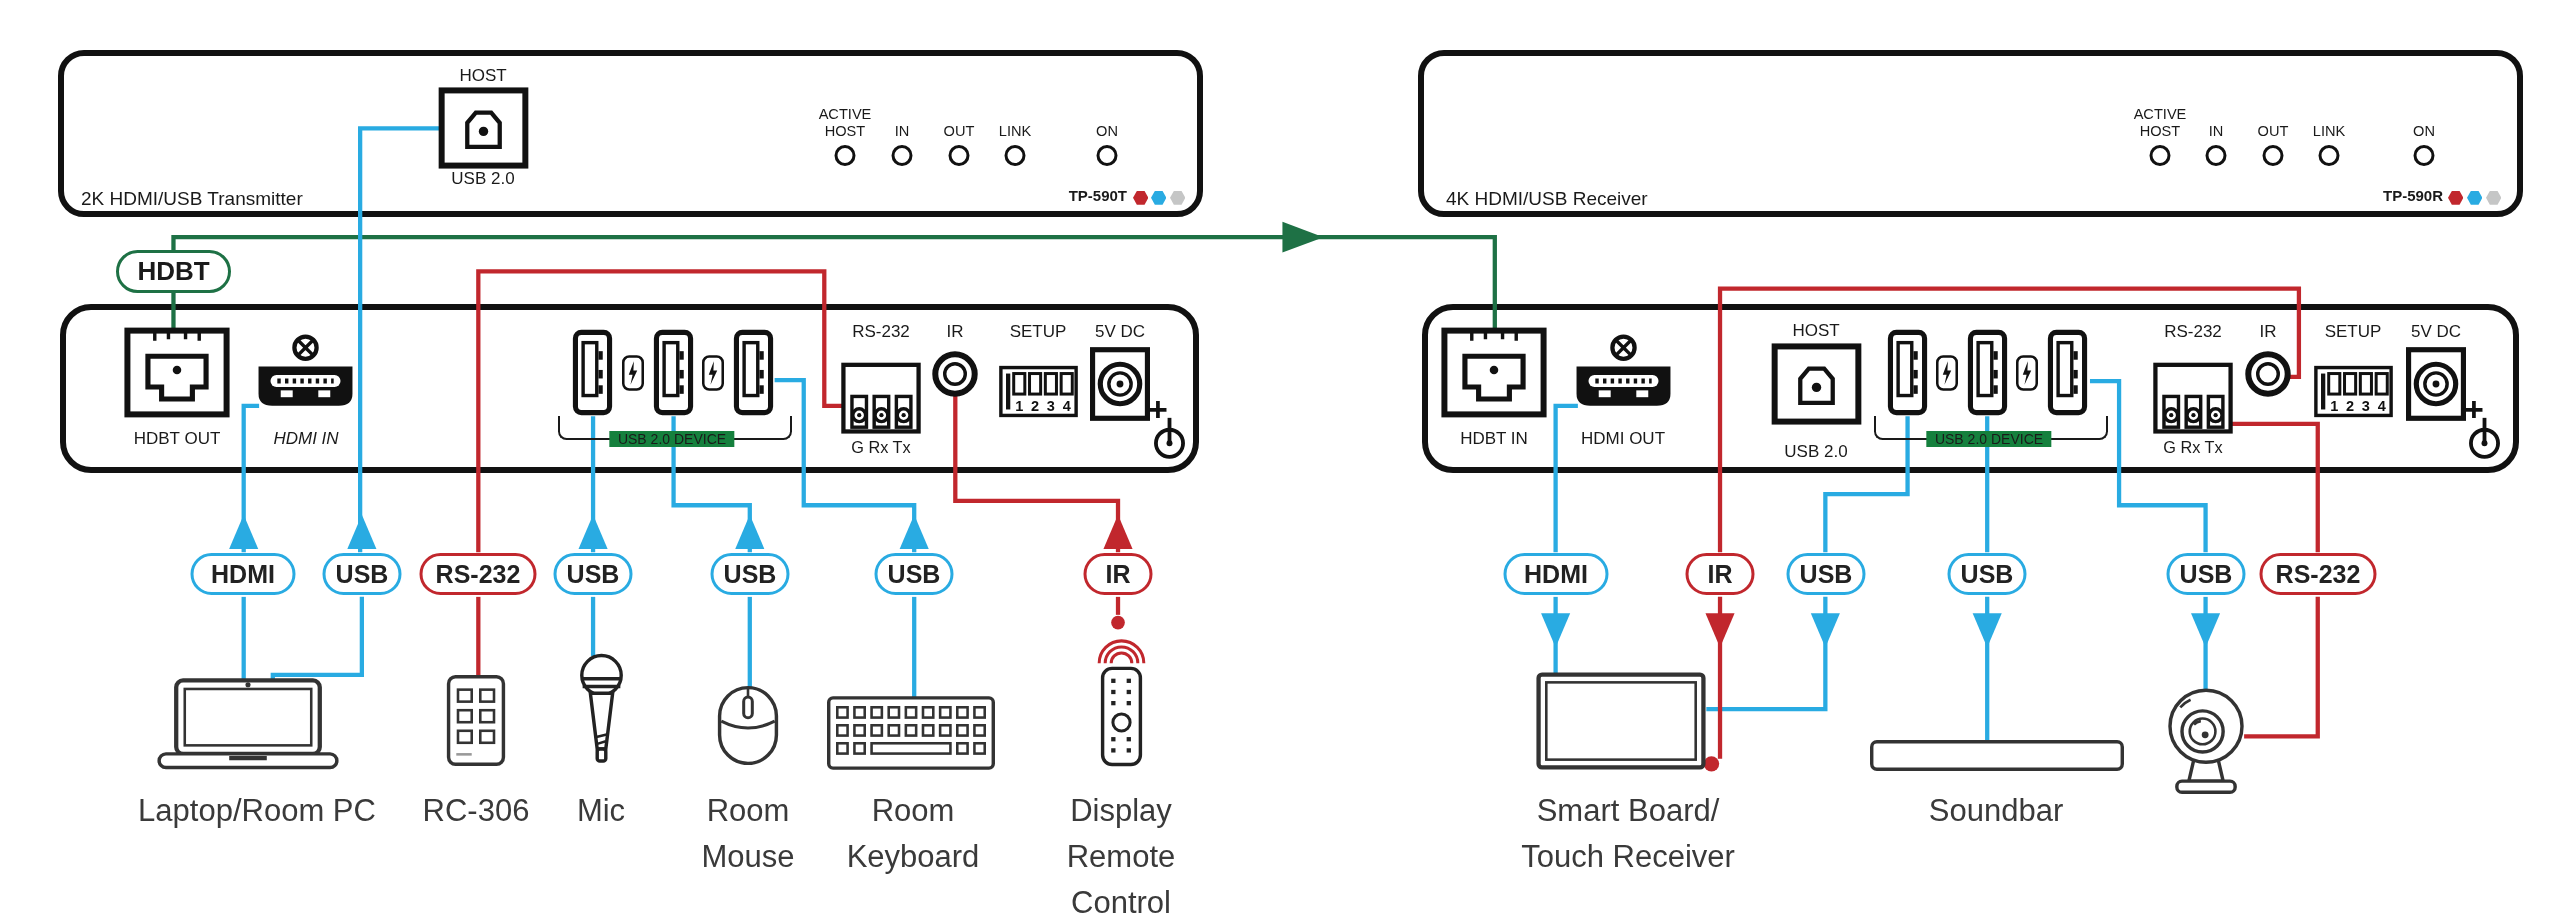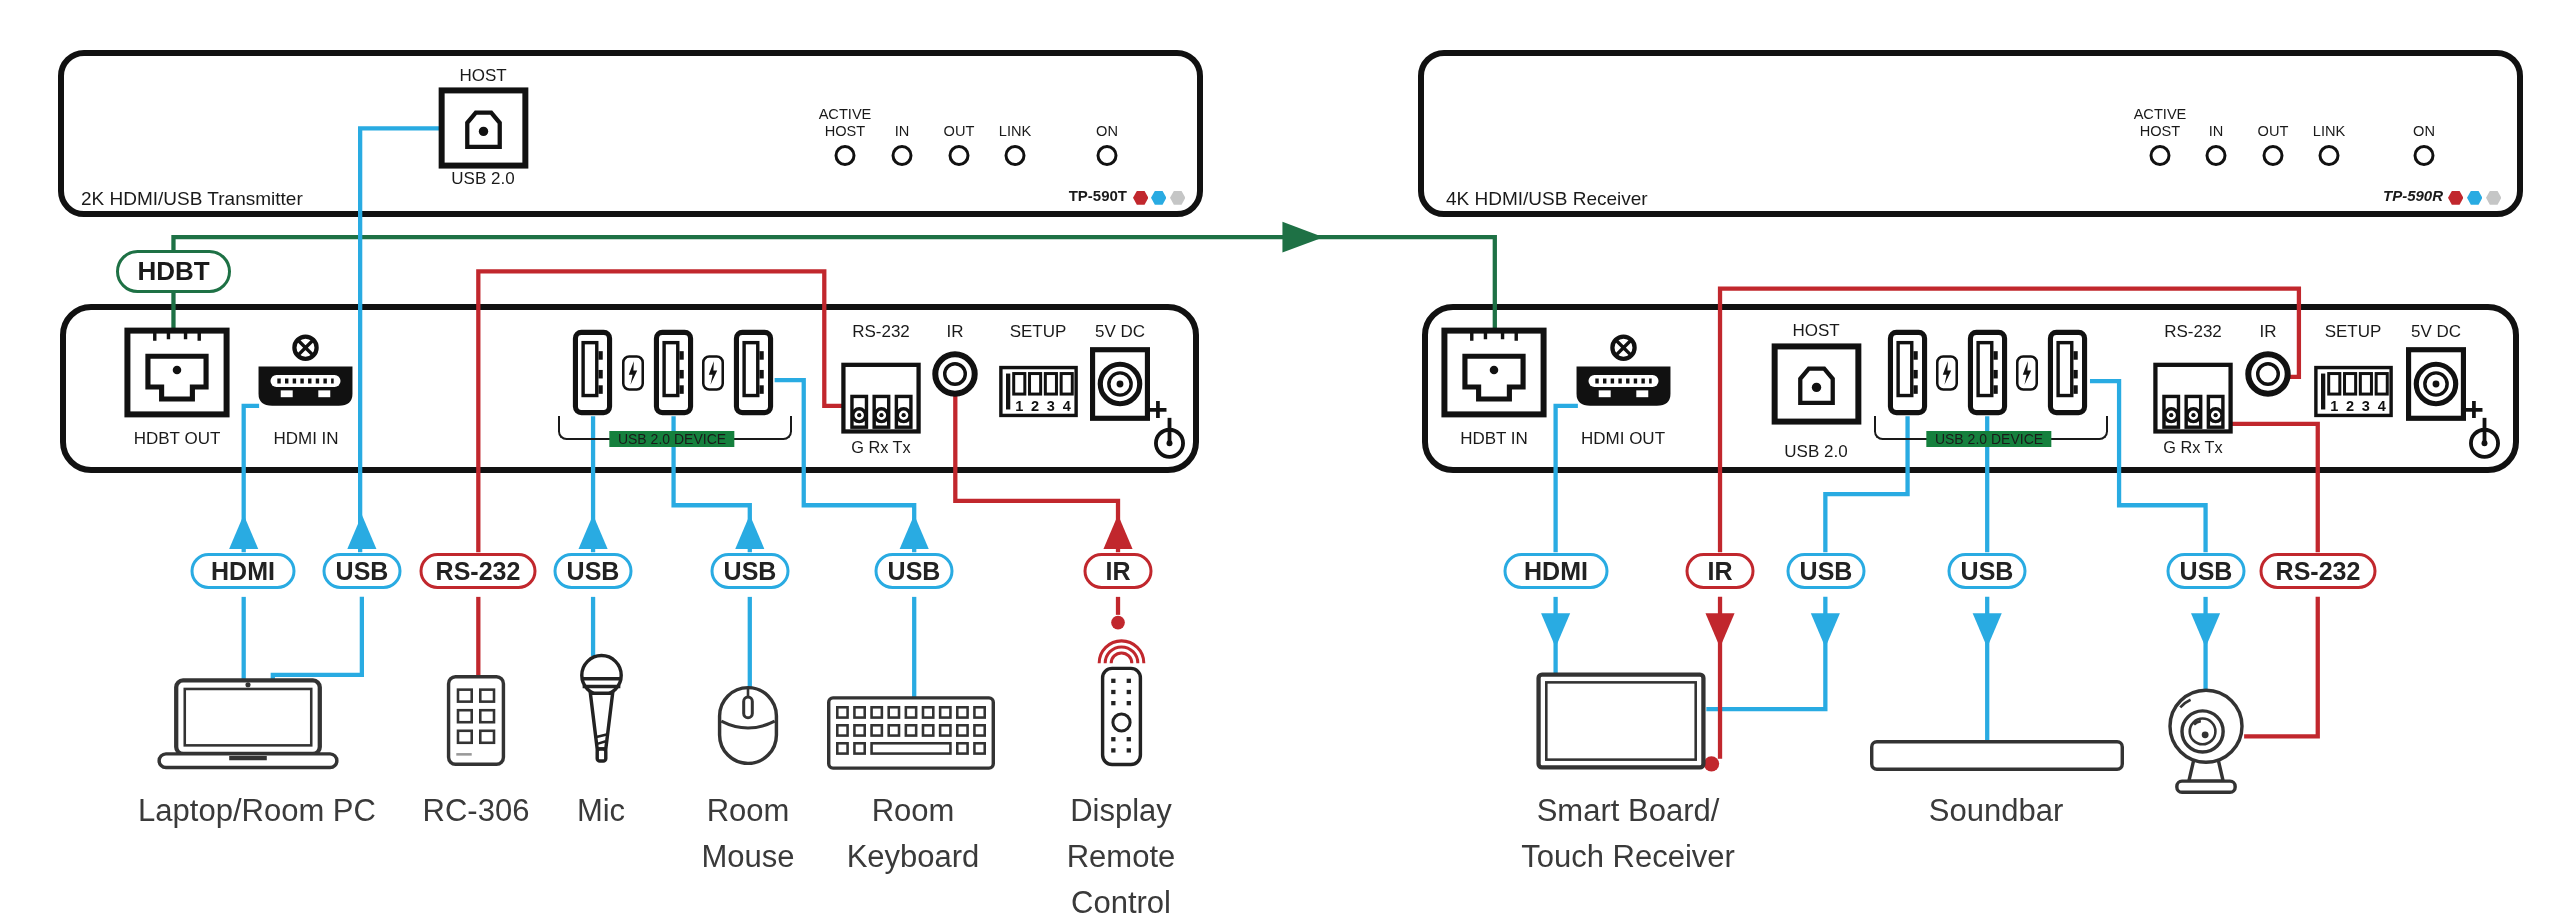--- a/index.html
+++ b/index.html
@@ -8,21 +8,21 @@
   .panel{position:absolute;background:#fff;border:6px solid #111;border-radius:26px;box-sizing:border-box;z-index:1;}
   .wires{position:absolute;left:0;top:0;z-index:2;}
   .abs{position:absolute;z-index:3;}
   .lbl{position:absolute;transform:translate(-50%,-50%);font-size:17px;white-space:nowrap;z-index:3;color:#1a1a1a;}
   .title{position:absolute;font-size:19px;z-index:3;}
   .model{position:absolute;font-size:15px;font-weight:bold;text-align:right;z-index:3;}
   .hex{position:absolute;width:15.4px;height:13.7px;z-index:3;clip-path:polygon(25% 0,75% 0,100% 50%,75% 100%,25% 100%,0 50%);}
   .led{position:absolute;width:89px;transform:translateX(-50%);text-align:center;z-index:3;}
   .led .t{font-size:14.6px;line-height:16.3px;height:36px;display:flex;align-items:flex-end;justify-content:center;white-space:pre-line;color:#1a1a1a;}
   .led .c{width:21.4px;height:21.4px;border:3.4px solid #111;border-radius:50%;margin:6px auto 0;box-sizing:border-box;background:#fff;}
-  .pill{position:absolute;top:553px;height:36px;transform:translateX(-50%);background:#fff;border:3.4px solid var(--cyan);
+  .pill{position:absolute;top:553px;height:42px;transform:translateX(-50%);background:#fff;border:3.4px solid var(--cyan);
         border-radius:24px;box-sizing:border-box;display:flex;align-items:center;justify-content:center;
         font-size:25px;font-weight:bold;color:#222;z-index:4;}
   .pill.ctl{border-color:var(--red);}
   .hdbtpill{position:absolute;left:116px;top:250px;width:115px;height:43px;background:#fff;border:3.4px solid var(--green);
         border-radius:23px;box-sizing:border-box;display:flex;align-items:center;justify-content:center;
         font-size:26px;font-weight:bold;color:#1a1a1a;z-index:4;}
   .dev{position:absolute;top:788px;transform:translateX(-50%);text-align:center;font-size:31px;line-height:46px;
        color:#3a3a3a;white-space:nowrap;z-index:3;}
   .bracket{position:absolute;height:22px;border-left:2.6px solid #1a1a1a;border-right:2.6px solid #1a1a1a;
            border-bottom:2.6px solid #1a1a1a;border-bottom-left-radius:8.6px;border-bottom-right-radius:8.6px;z-index:3;}
@@ -124,21 +124,21 @@
   <div class="led" style="left:1015px;top:103px;">
     <div class="t">LINK</div>
       <div class="c"></div>
     </div>
   <div class="led" style="left:1107px;top:103px;">
     <div class="t">ON</div>
       <div class="c"></div>
     </div>
 
   <div class="title" style="left:1446px;top:188px;">4K HDMI/USB Receiver</div>
-  <div class="model" style="left:2310px;top:187px;width:133px;font-style:italic;">TP-590R</div>
+  <div class="model" style="left:2310px;top:187px;width:133px;">TP-590R</div>
   <div class="hex" style="left:2448px;top:191px;background:var(--red);"></div>
   <div class="hex" style="left:2467px;top:191px;background:var(--cyan);"></div>
   <div class="hex" style="left:2486px;top:191px;background:var(--gray);"></div>
 
   <div class="led" style="left:2160px;top:103px;">
     <div class="t">ACTIVE
 HOST</div>
       <div class="c"></div>
     </div>
   <div class="led" style="left:2216px;top:103px;">
@@ -174,21 +174,21 @@
     <svg width="111" height="82" viewBox="0 0 130 96">
       <circle cx="65" cy="16" r="13" stroke="#111" stroke-width="5" fill="#fff"></circle>
       <path d="M56,7 L74,25 M74,7 L56,25" stroke="#111" stroke-width="4"></path>
       <path d="M10,38 H120 V70 Q120,84 104,84 H26 Q10,84 10,70 Z" fill="#111"></path>
       <rect x="24" y="48" width="82" height="14" rx="7" fill="#fff"></rect>
       <path d="M32,55 H98" stroke="#111" stroke-width="6" stroke-dasharray="4 5"></path>
       <rect x="36" y="66" width="14" height="8" fill="#fff"></rect>
       <rect x="80" y="66" width="14" height="8" fill="#fff"></rect>
     </svg>
   </div>
-  <div class="lbl" style="left:306px;top:439px;">HDMI IN</div>
+  <div class="lbl" style="left:306px;top:439px;font-style:italic;">HDMI IN</div>
 
   <div class="abs" style="left:572px;top:329px;">
     <svg width="41" height="87" viewBox="0 0 48 102">
         <rect x="4" y="4" width="40" height="94" rx="7" stroke="#111" stroke-width="6" fill="#fff"></rect>
         <rect x="13" y="16" width="16" height="62" stroke="#111" stroke-width="4" fill="none"></rect>
         <rect x="31" y="26" width="5" height="10" fill="#111"></rect>
         <rect x="31" y="48" width="5" height="10" fill="#111"></rect>
         <rect x="31" y="66" width="5" height="10" fill="#111"></rect>
       </svg>
   </div>

